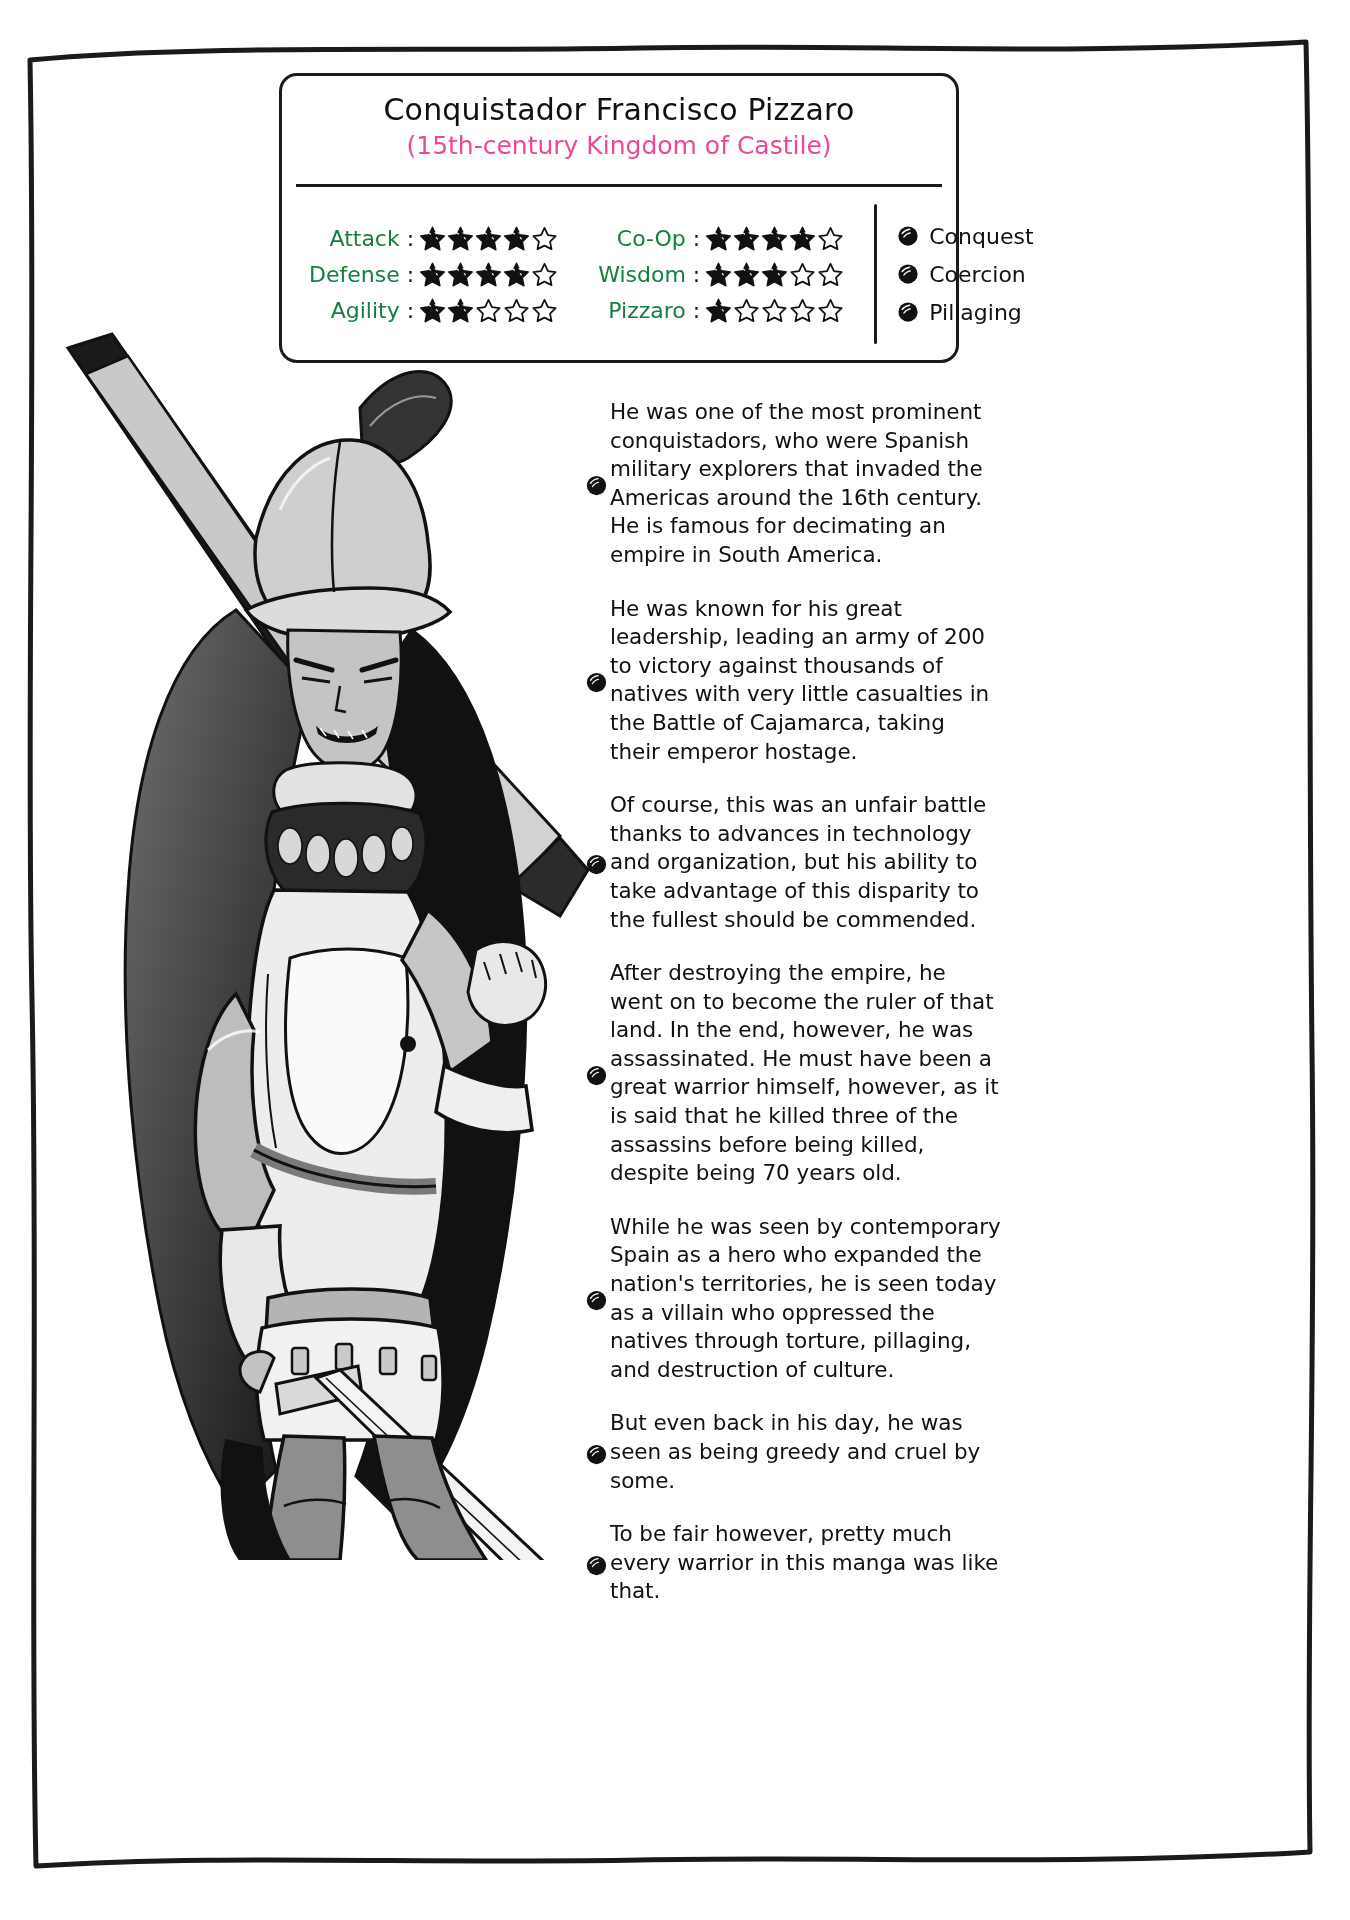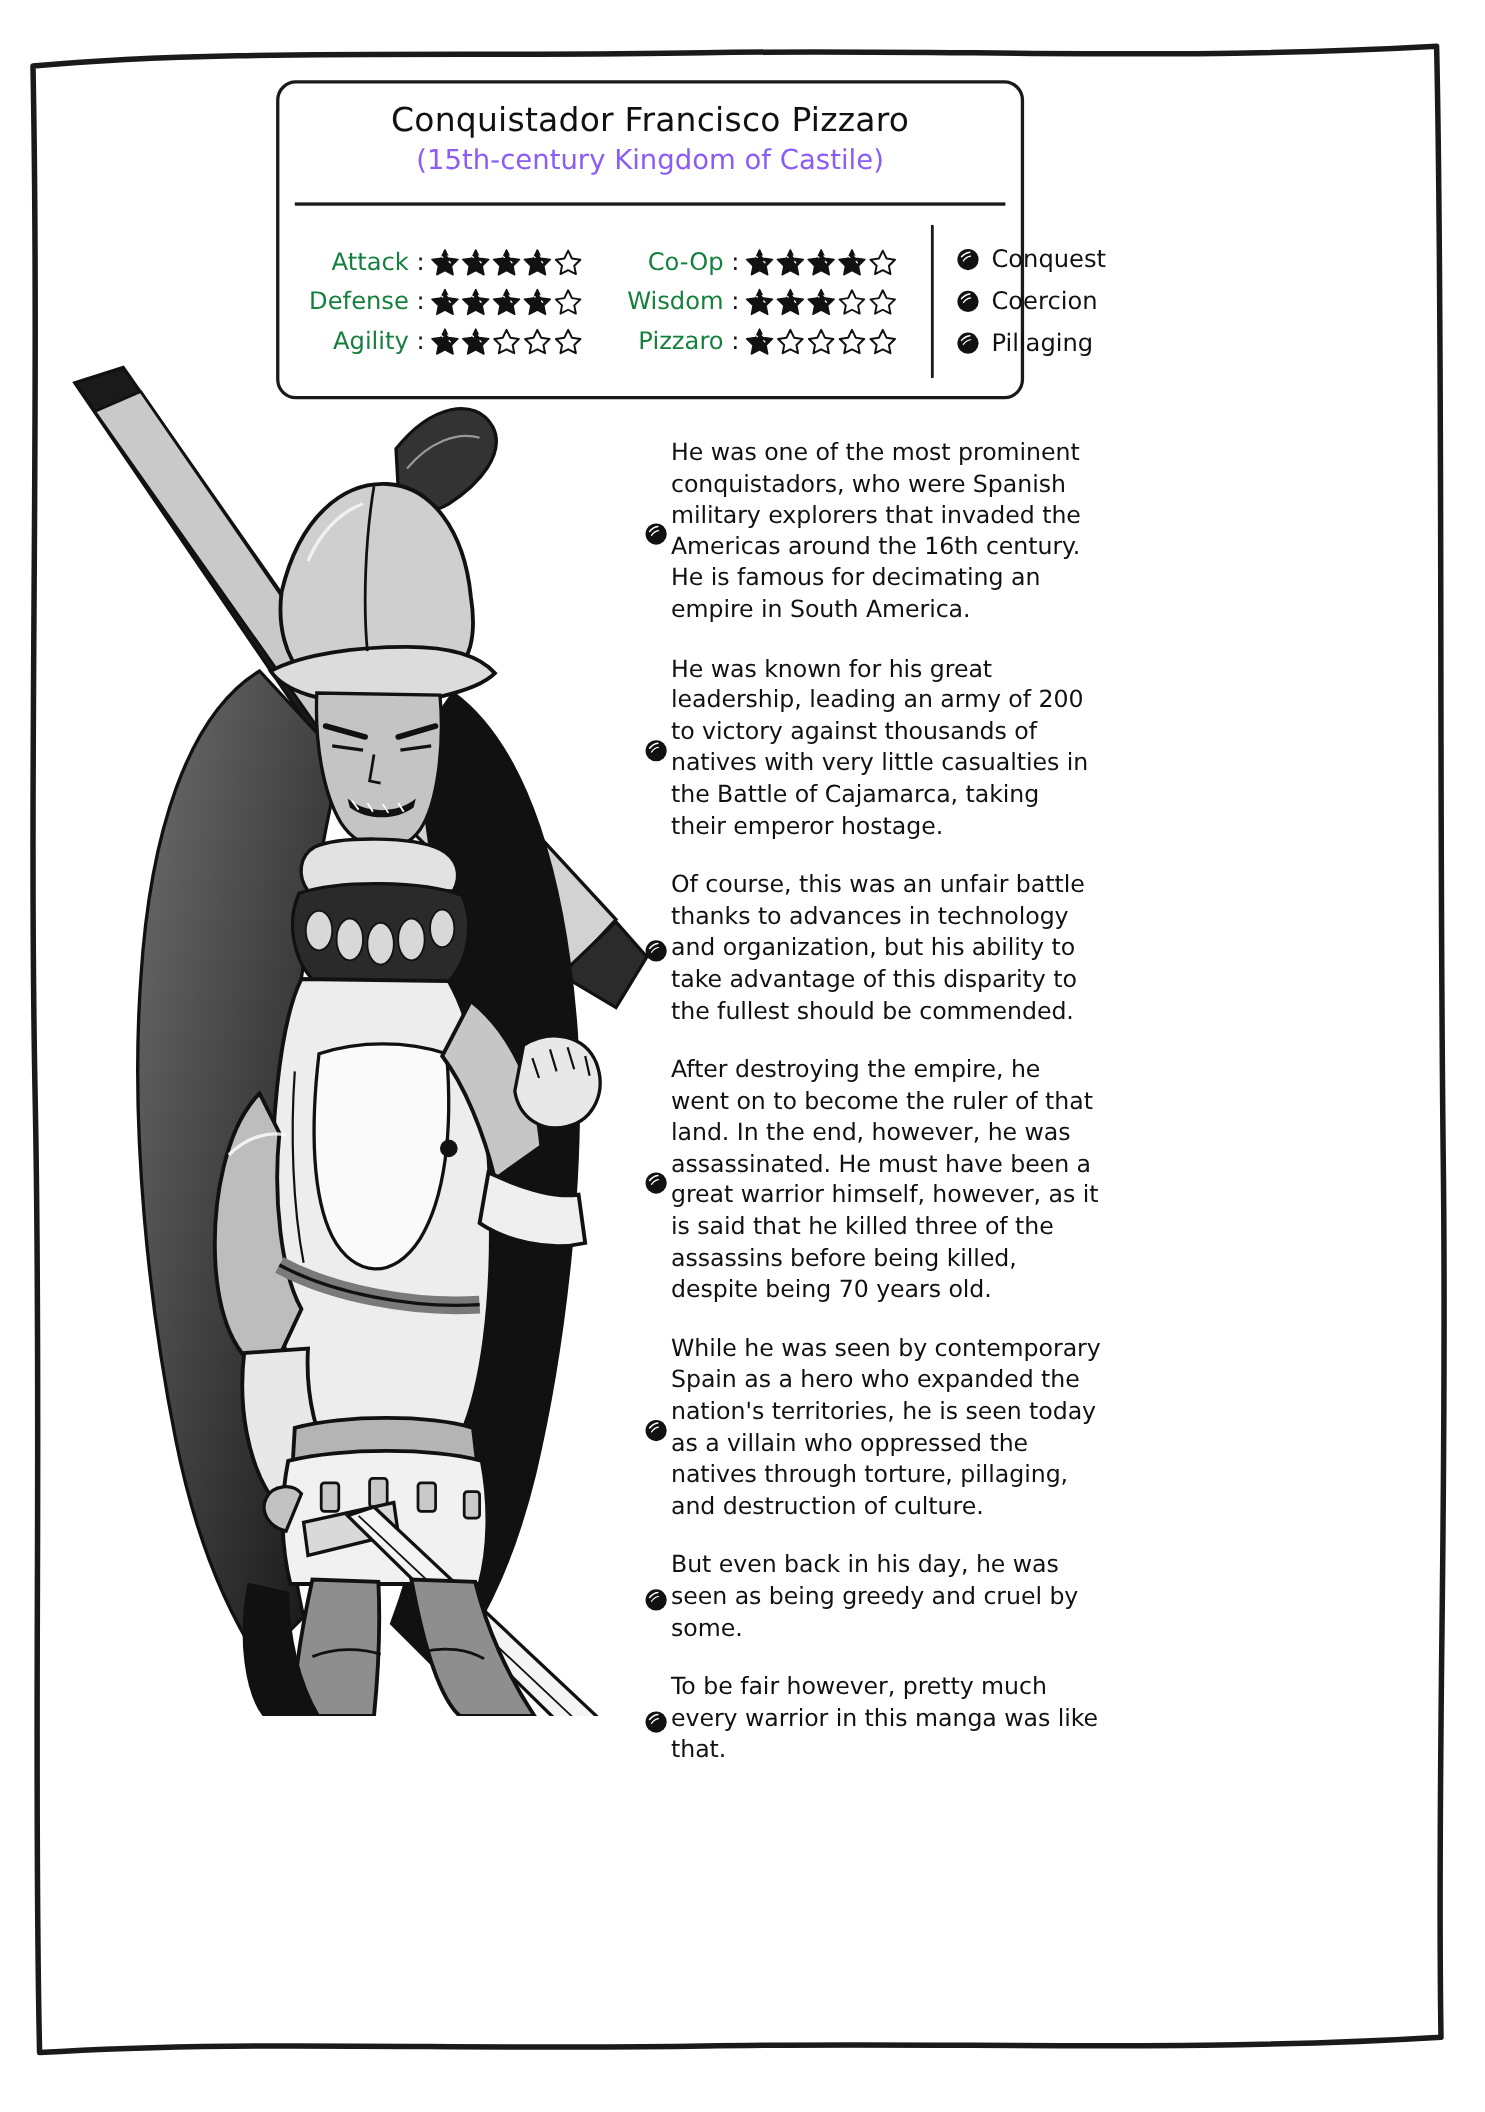--- a/index.html
+++ b/index.html
@@ -7,33 +7,33 @@
     width:1350px;height:1920px;position:relative;overflow:hidden;
     font-family:"DejaVu Sans", sans-serif;
     color:#111111;
   }
   
   .page-frame{position:absolute;inset:0;pointer-events:none;}
   .page-frame svg{width:100%;height:100%;display:block;}
 
   
   .stat-card{
-    position:absolute;left:251px;top:73px;width:680px;height:290px;
+    position:absolute;left:279px;top:73px;width:680px;height:290px;
     border:3px solid #1a1a1a;border-radius:18px;background:#fff;
     box-sizing:border-box;
   }
   .card-title-zone{
     padding-top:17px;text-align:center;
   }
   .card-title{
     font-size:30px;letter-spacing:.2px;color:#111;line-height:1.15;
     font-weight:400;
   }
   .card-subtitle{
-    font-size:25px;color:#8b5cf6;margin-top:4px;line-height:1.15;font-weight:400;
+    font-size:25px;color:#ec4899;margin-top:4px;line-height:1.15;font-weight:400;
   }
   .card-rule{
     position:absolute;left:14px;right:14px;top:108px;height:0;
     border-top:3px solid #1a1a1a;
   }
 
   .stats-body{
     position:absolute;left:0;right:0;top:112px;bottom:0;
     display:flex;align-items:center;
   }

